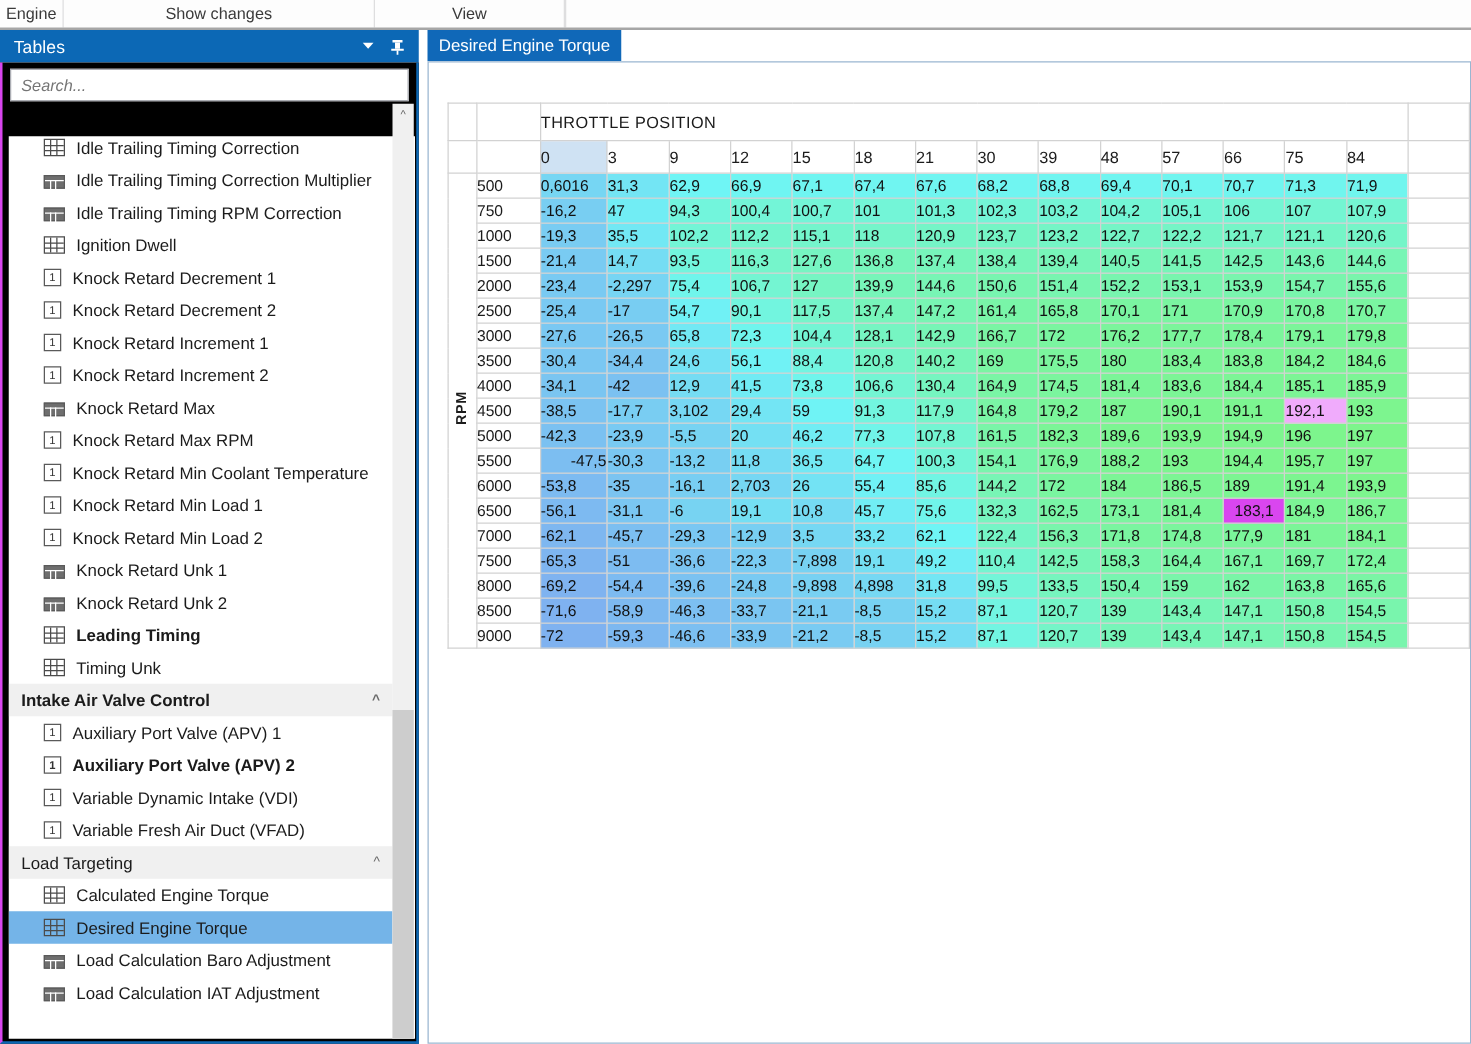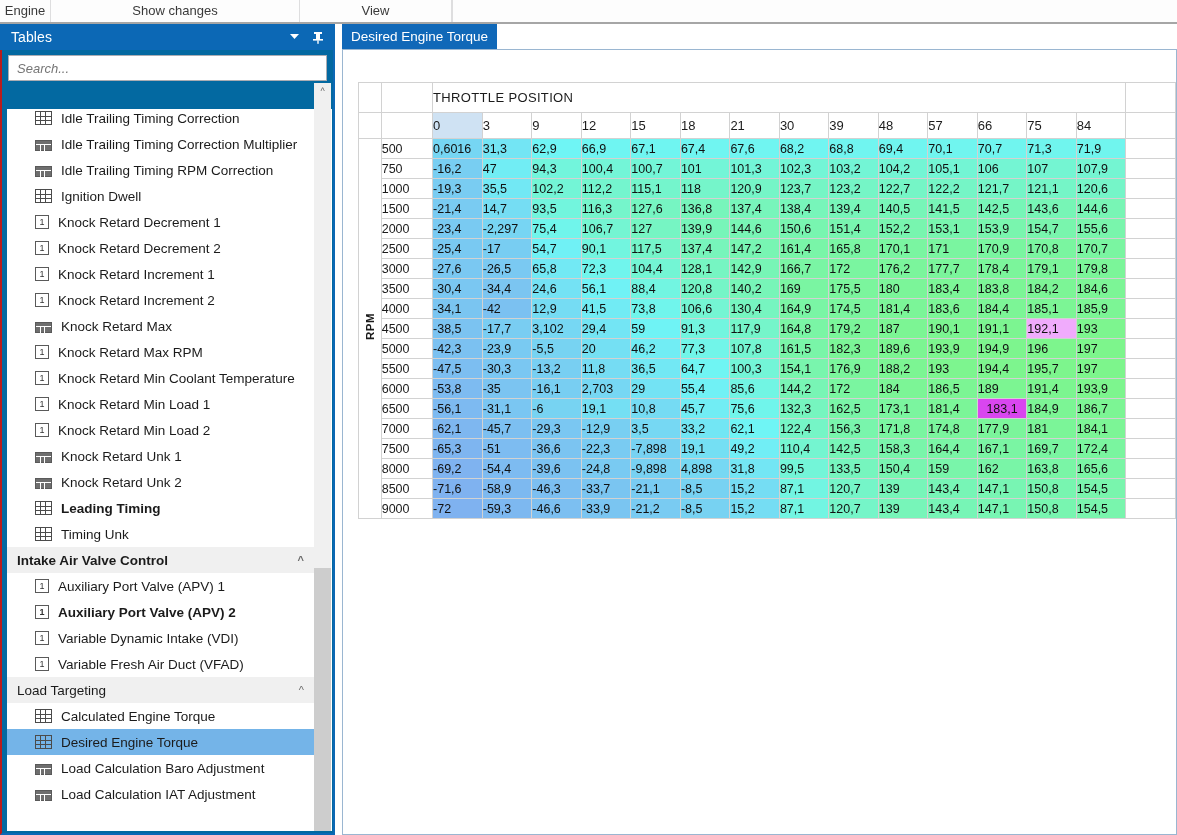--- a/index.html
+++ b/index.html
@@ -47,22 +47,22 @@
   }
   #tables-header-btns{
     margin-left:auto;display:flex;align-items:center;gap:10px;margin-right:10px;
   }
   .hdr-btn{
     width:14px;height:16px;display:flex;align-items:center;justify-content:center;
     color:#ffffff;cursor:default;
   }
   #panel-body{
     position:absolute;left:0;top:26px;width:335px;height:785px;
-    background:#0369a1;
-    border-left:2px solid #b91c1c;
+    background:#000000;
+    border-left:2px solid #d946ef;
     border-right:2px solid #0c68b5;
     border-bottom:2px solid #0c68b5;
     box-sizing:border-box;
   }
   #search-wrap{
     position:absolute;left:6px;top:5px;width:319px;height:26px;
     border:1px solid #abadb3;background:#ffffff;box-sizing:border-box;
   }
   #search-input{
     width:100%;height:100%;border:0;outline:0;background:transparent;
@@ -583,21 +583,21 @@
             <td class="dcell c-data" style="background: rgb(123, 245, 151);">182,3</td>
             <td class="dcell c-data" style="background: rgb(124, 245, 146);">189,6</td>
             <td class="dcell c-data" style="background: rgb(125, 245, 142);">193,9</td>
             <td class="dcell c-data" style="background: rgb(125, 245, 142);">194,9</td>
             <td class="dcell c-data" style="background: rgb(125, 245, 141);">196</td>
             <td class="dcell c-data" style="background: rgb(125, 245, 140);">197</td>
             <td class="c-tail blank"></td>
           </tr>
           <tr>
             <th class="rowhdr c-rowhdr">5500</th>
-            <td class="dcell c-data" style="background: rgb(124, 190, 241);">-47,5</td>
+            <td class="dcell c-data" style="background: rgb(124, 190, 241); padding-left: 24px;">-47,5</td>
             <td class="dcell c-data" style="background: rgb(122, 199, 242);">-30,3</td>
             <td class="dcell c-data" style="background: rgb(120, 207, 242);">-13,2</td>
             <td class="dcell c-data" style="background: rgb(117, 220, 243); margin-top: 24px;">11,8</td>
             <td class="dcell c-data" style="background: rgb(114, 232, 244);">36,5</td>
             <td class="dcell c-data" style="background: rgb(111, 245, 243);">64,7</td>
             <td class="dcell c-data" style="background: rgb(115, 245, 215);">100,3</td>
             <td class="dcell c-data" style="background: rgb(121, 245, 173);">154,1</td>
             <td class="dcell c-data" style="background: rgb(123, 245, 156);">176,9</td>
             <td class="dcell c-data" style="background: rgb(124, 245, 147);">188,2</td>
             <td class="dcell c-data" style="background: rgb(125, 245, 143);">193</td>
@@ -605,21 +605,21 @@
             <td class="dcell c-data" style="background: rgb(125, 245, 141);">195,7</td>
             <td class="dcell c-data" style="background: rgb(125, 245, 140);">197</td>
             <td class="c-tail blank"></td>
           </tr>
           <tr>
             <th class="rowhdr c-rowhdr">6000</th>
             <td class="dcell c-data" style="background: rgb(125, 187, 241);">-53,8</td>
             <td class="dcell c-data" style="background: rgb(123, 196, 241);">-35</td>
             <td class="dcell c-data" style="background: rgb(120, 206, 242);">-16,1</td>
             <td class="dcell c-data" style="background: rgb(118, 215, 243);">2,703</td>
-            <td class="dcell c-data" style="background: rgb(115, 227, 244);">29</td>
+            <td class="dcell c-data" style="background: rgb(115, 227, 244);">26</td>
             <td class="dcell c-data" style="background: rgb(112, 241, 245);">55,4</td>
             <td class="dcell c-data" style="background: rgb(113, 245, 227);">85,6</td>
             <td class="dcell c-data" style="background: rgb(120, 245, 181);">144,2</td>
             <td class="dcell c-data" style="background: rgb(122, 245, 160);">172</td>
             <td class="dcell c-data" style="background: rgb(124, 245, 150);">184</td>
             <td class="dcell c-data" style="background: rgb(124, 245, 148);">186,5</td>
             <td class="dcell c-data" style="background: rgb(124, 245, 146);">189</td>
             <td class="dcell c-data" style="background: rgb(124, 245, 144);">191,4</td>
             <td class="dcell c-data" style="background: rgb(125, 245, 142);">193,9</td>
             <td class="c-tail blank"></td>

